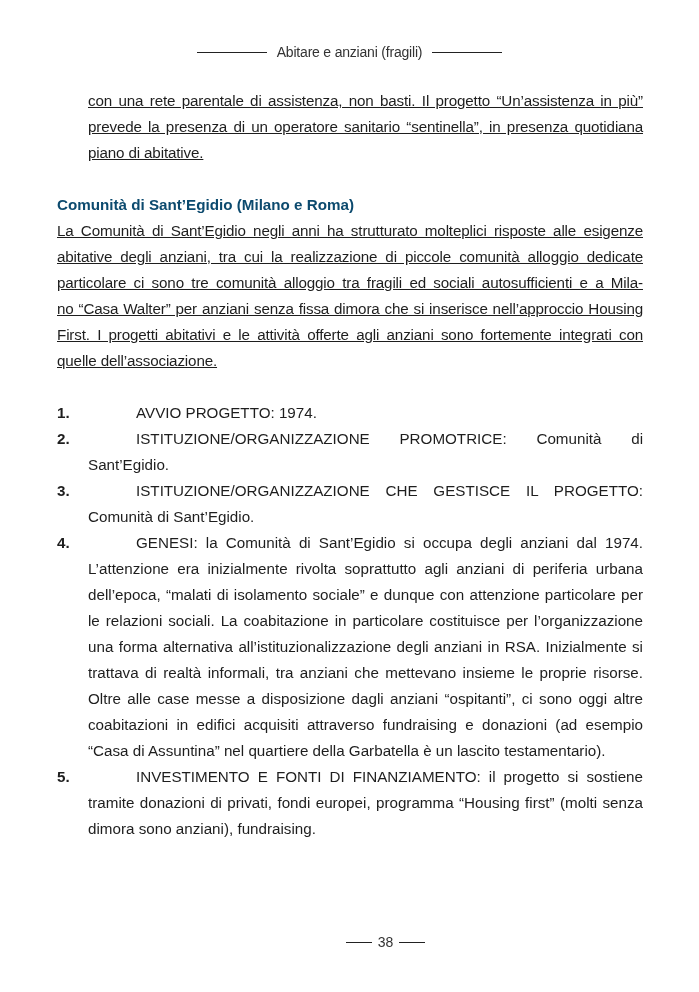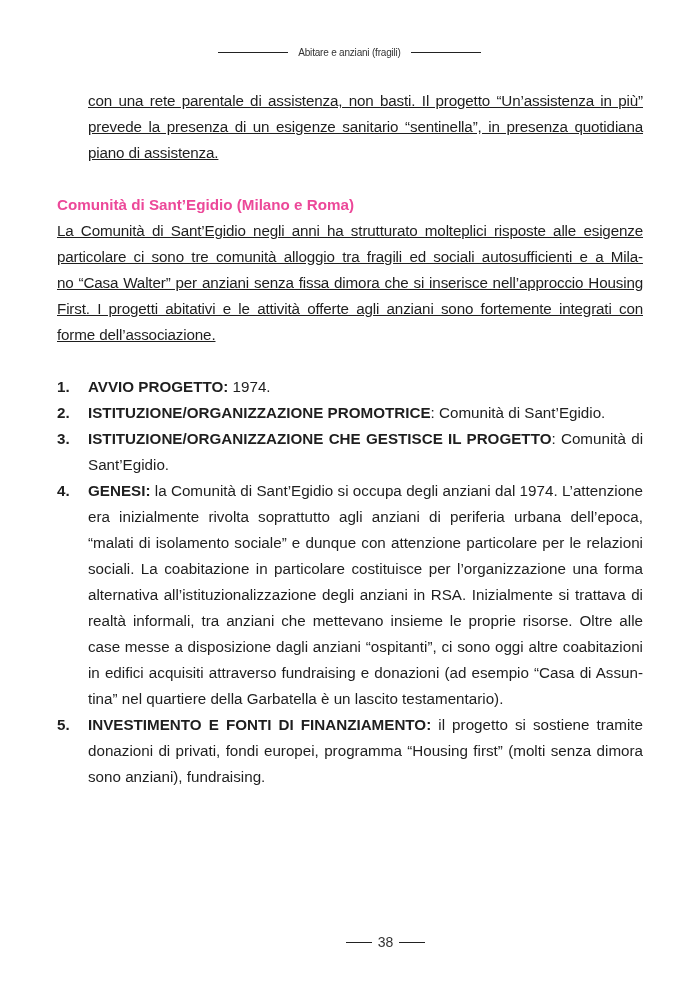--- a/index.html
+++ b/index.html
@@ -1,59 +1,60 @@
 <!DOCTYPE html>
 <html><head>
 <meta charset="utf-8">
 <style>
   html, body { margin: 0; padding: 0; background: #ffffff; }
   body { width: 699px; height: 992px; position: relative; overflow: hidden;
          font-family: "Liberation Sans", sans-serif; color: #1e1e1e; }
   .running-header { position: absolute; top: 40px; left: 0; width: 699px; height: 24px;
          display: flex; align-items: center; justify-content: center; gap: 10px; }
   .running-header .rule { width: 70px; height: 1px; background: #222; }
-  .running-header .title { font-size: 10px; color: #333; letter-spacing: -0.2px; }
+  .running-header .title { font-size: 14px; color: #333; letter-spacing: -0.2px; }
   .page-body { position: absolute; left: 57px; top: 88px; width: 586px; }
   .para { font-size: 15.2px; line-height: 26px; text-align: justify; margin: 0; letter-spacing: -0.15px; text-decoration: underline; }
   .para.indented { padding-left: 31px; }
   .para .line { display: block; text-align-last: justify; }
   .para .line.last { text-align-last: left; }
-  .section-heading { font-size: 15.2px; font-weight: bold; color: #ec4899; margin: 26px 0 0 0; line-height: 26px; }
+  .section-heading { font-size: 15.2px; font-weight: bold; color: #0c4a6e; margin: 26px 0 0 0; line-height: 26px; }
   .list { list-style: none; margin: 26px 0 0 0; padding: 0; }
   .list li { position: relative; padding-left: 31px; font-size: 15.2px; line-height: 26px; text-align: justify; }
   .list li .num { position: absolute; left: 0; top: 0; font-weight: bold; }
-  .list li .label { font-weight: bold; }
+  .list li .label { font-weight: normal; margin-left: 48px; }
   .page-footer { position: absolute; top: 930px; left: 0; width: 699px; height: 24px;
          display: flex; align-items: center; justify-content: center; gap: 6px; padding-left: 36px; }
   .page-footer .rule { width: 26px; height: 1px; background: #222; }
   .page-footer .num { font-size: 14px; color: #333; }
 </style>
 </head>
 <body>
 
 <div class="running-header">
   <span class="rule"></span>
   <span class="title">Abitare e anziani (fragili)</span>
   <span class="rule"></span>
 </div>
 
 <div class="page-body">
   <p class="para indented">
     <span class="line">con una rete parentale di assistenza, non basti. Il progetto “Un’assistenza in più”</span>
-    <span class="line">prevede la presenza di un esigenze sanitario “sentinella”, in presenza quotidiana</span>
-    <span class="line last">piano di assistenza.</span>
+    <span class="line">prevede la presenza di un operatore sanitario “sentinella”, in presenza quotidiana</span>
+    <span class="line last">piano di abitative.</span>
   </p>
 
   <h2 class="section-heading">Comunità di Sant’Egidio (Milano e Roma)</h2>
   <p class="para">
     <span class="line">La Comunità di Sant’Egidio negli anni ha strutturato molteplici risposte alle esigenze</span>
+    <span class="line">abitative degli anziani, tra cui la realizzazione di piccole comunità alloggio dedicate</span>
     <span class="line">particolare ci sono tre comunità alloggio tra fragili ed sociali autosufficienti e a Mila-</span>
     <span class="line">no “Casa Walter” per anziani senza fissa dimora che si inserisce nell’approccio Housing</span>
     <span class="line">First. I progetti abitativi e le attività offerte agli anziani sono fortemente integrati con</span>
-    <span class="line last">forme dell’associazione.</span>
+    <span class="line last">quelle dell’associazione.</span>
   </p>
 
   <ol class="list">
     <li>
       <span class="num">1.</span><span class="label">AVVIO PROGETTO:</span><span> 1974.</span>
     </li>
     <li>
       <span class="num">2.</span><span class="label">ISTITUZIONE/ORGANIZZAZIONE PROMOTRICE</span><span>: Comunità di Sant’Egidio.</span>
     </li>
     <li>

